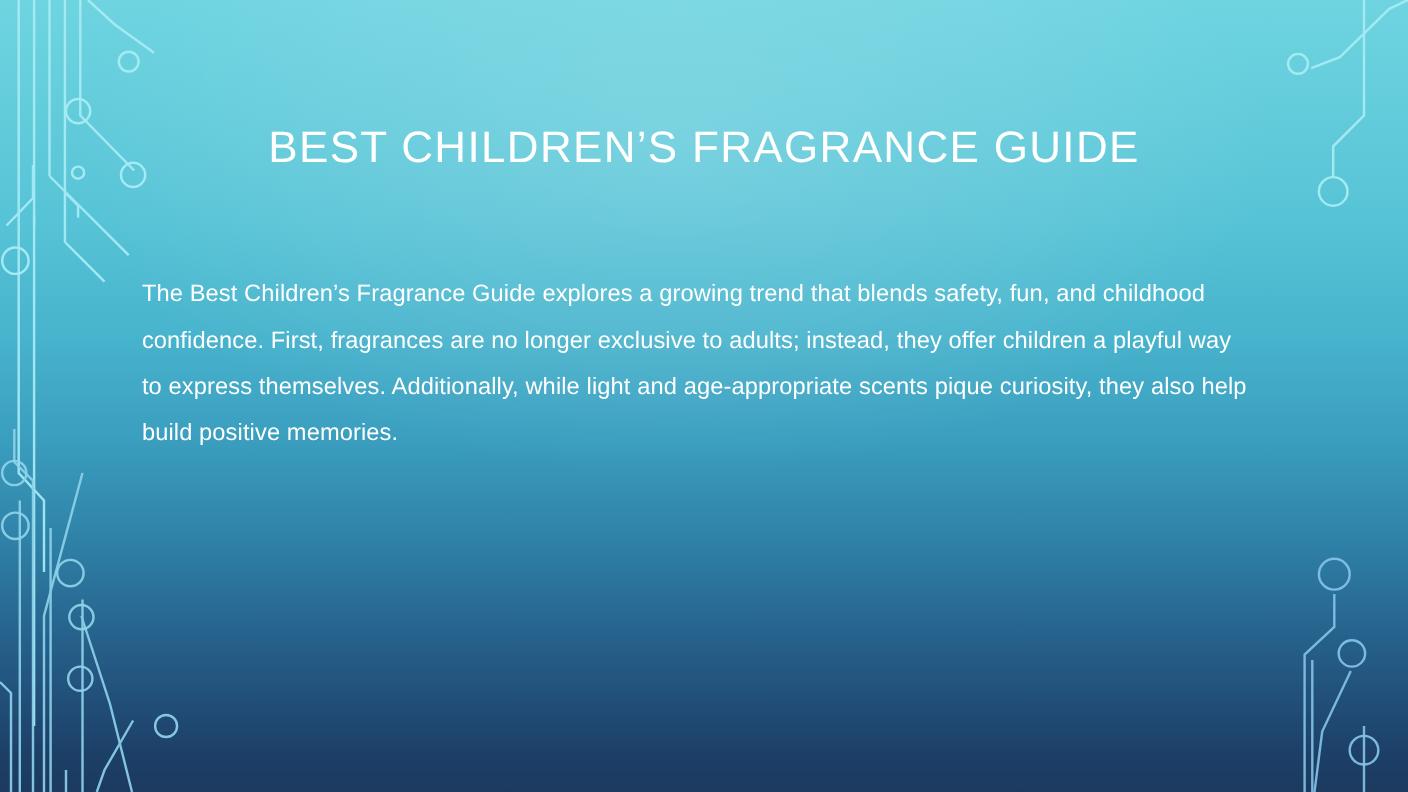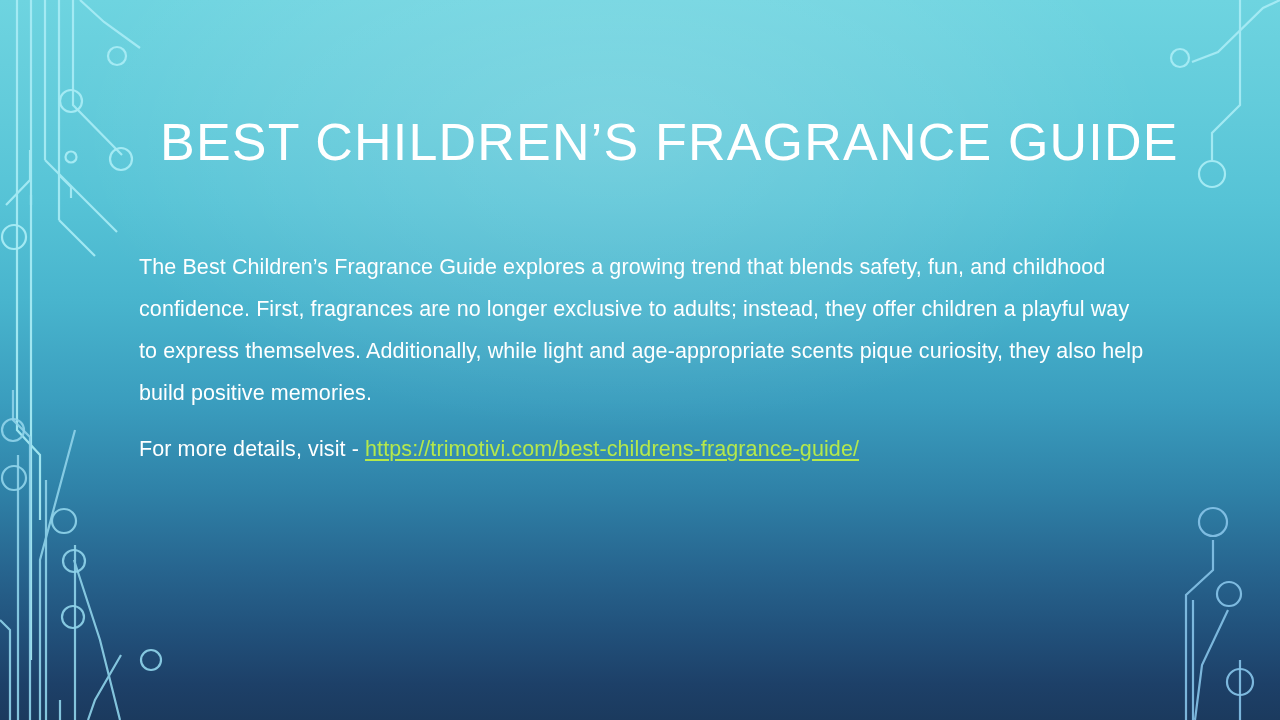--- a/index.html
+++ b/index.html
@@ -41,30 +41,30 @@
     position:absolute;
     left:0; top:0;
     width:1280px; height:720px;
   }
   #title {
     position:absolute;
     left:160px; top:112px;
     width:960px;
     text-align:center;
     color:#ffffff;
-    font-size:52px;
+    font-size:40px;
     font-weight:400;
     letter-spacing:1.2px;
     text-transform:uppercase;
     font-family:"Liberation Sans", sans-serif;
     white-space:nowrap;
   }
   #body {
     position:absolute;
-    left:139px; top:246px;
+    left:129px; top:246px;
     width:1014px;
   }
   .para {
     color:#ffffff;
     font-size:21.5px;
     line-height:42px;
     font-weight:400;
     letter-spacing:0.1px;
     margin-bottom:14px;
     text-align:left;
@@ -159,17 +159,16 @@
 
   <div id="content">
 
     <h1 id="title">Best Children’s Fragrance Guide</h1>
 
     <div id="body">
 
       <p class="para">The Best Children’s Fragrance Guide explores a growing trend that blends safety, fun, and childhood confidence. First, fragrances are no longer exclusive to adults; instead, they offer children a playful way to express themselves. Additionally, while light and age-appropriate scents pique curiosity, they also help build positive memories.</p>
 
 
-      <p class="para" id="link-para"><span>For more details, visit - </span><a class="weblink" href="#">https://trimotivi.com/best-childrens-fragrance-guide/</a></p>
 
     </div>
   </div>
 </div>
 
 </body></html>

